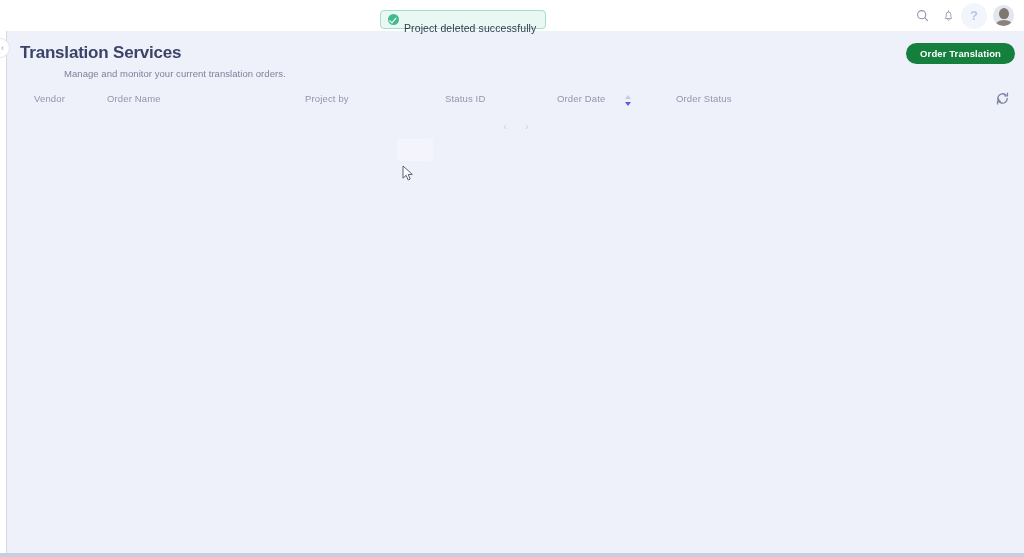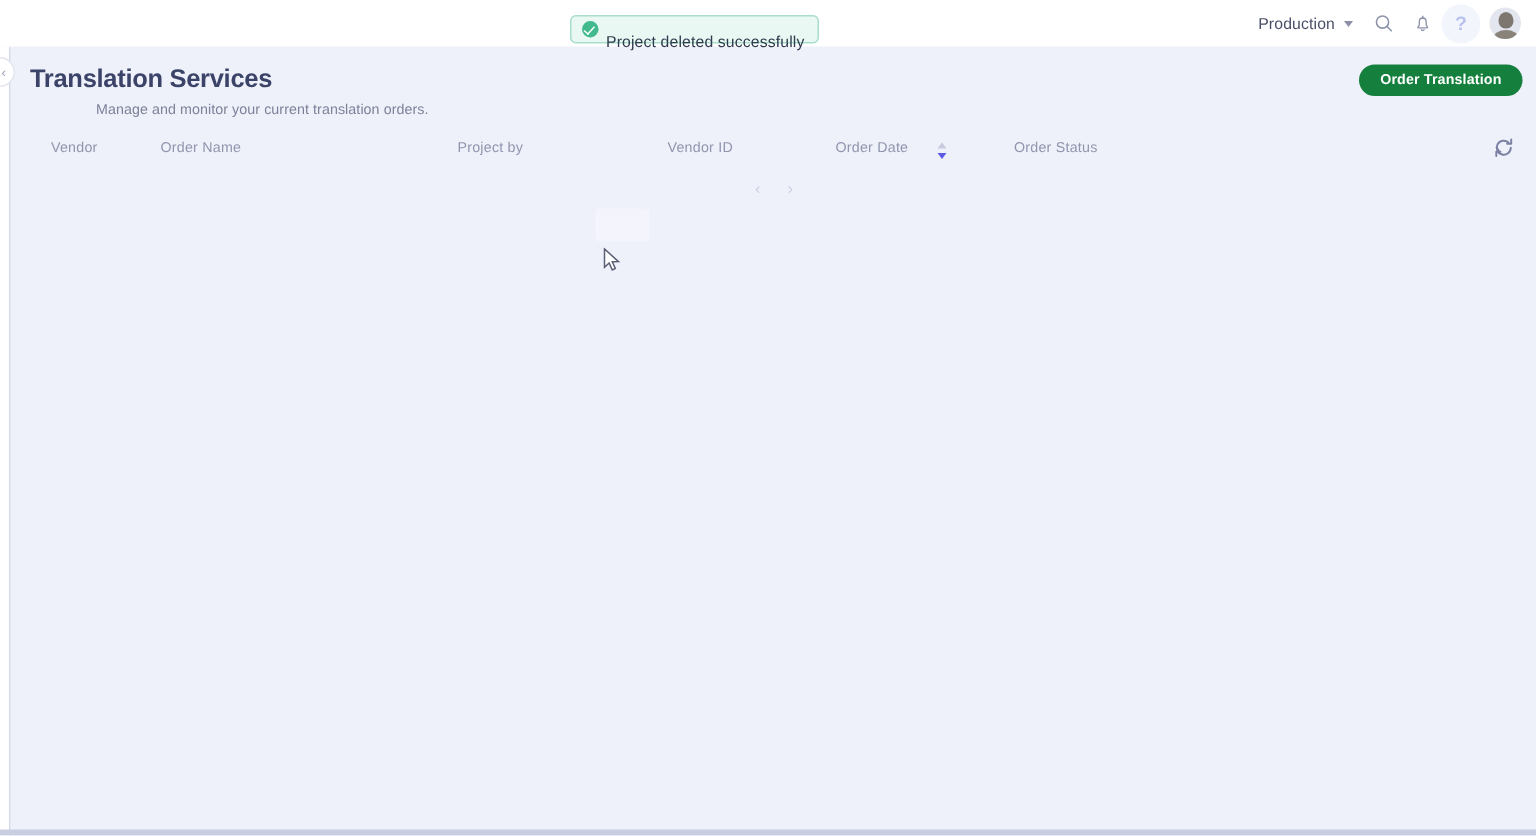--- a/index.html
+++ b/index.html
@@ -357,24 +357,20 @@
   }
 </style>
 </head>
 <body>
 
 <div class="topbar">
 
   <div class="topbar-right">
 
 
-    <div class="hdr-item">
-      <span class="hdr-label">Production</span>
-      <span class="caret"></span>
-    </div>
 
     <div class="icon-btn">
       <svg width="13" height="13" viewBox="0 0 16 16" fill="none">
         <circle cx="7" cy="7" r="5" stroke="#8d93ab" stroke-width="1.3"></circle>
         <line x1="10.7" y1="10.7" x2="14.2" y2="14.2" stroke="#8d93ab" stroke-width="1.3" stroke-linecap="round"></line>
       </svg>
     </div>
 
     <div class="icon-btn">
       <svg width="13" height="13" viewBox="0 0 16 16" fill="none">
@@ -407,21 +403,21 @@
     <div class="page-sub">Manage and monitor your current translation orders.</div>
     <button class="order-btn">Order Translation</button>
   </div>
 
   <div class="table-wrap">
 
     <div class="table-header">
       <div class="th" style="left:26px">Vendor</div>
       <div class="th" style="left:99px">Order Name</div>
       <div class="th" style="left:297px">Project by</div>
-      <div class="th" style="left:437px">Vendor ID</div>
+      <div class="th" style="left:437px">Status ID</div>
       <div class="th" style="left:549px">Order Date</div>
       <div class="sort-icon" style="left:617px; top:2px">
         <i class="up"></i>
         <i class="down"></i>
       </div>
       <div class="th" style="left:668px">Order Status</div>
 
       <div class="refresh-icon">
         <svg width="15" height="15" viewBox="0 0 16 16" fill="none">
           <path d="M13 8a5 5 0 1 1-1.6-3.7" stroke="#7b82a3" stroke-width="1.4" stroke-linecap="round"></path>

